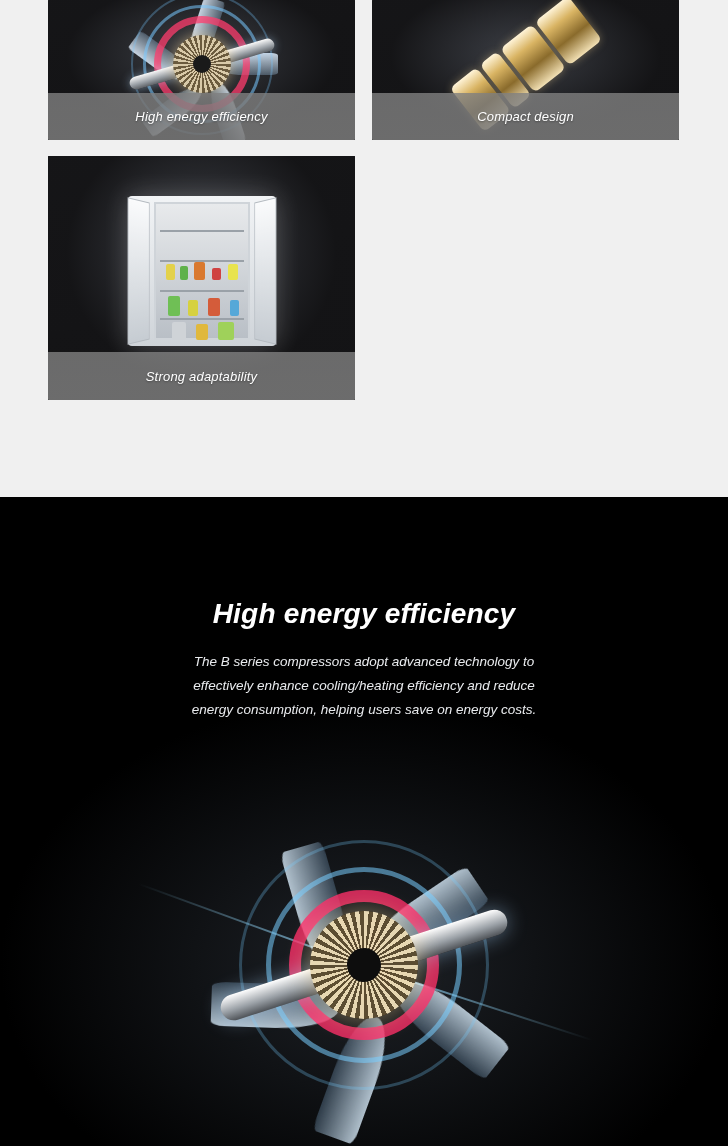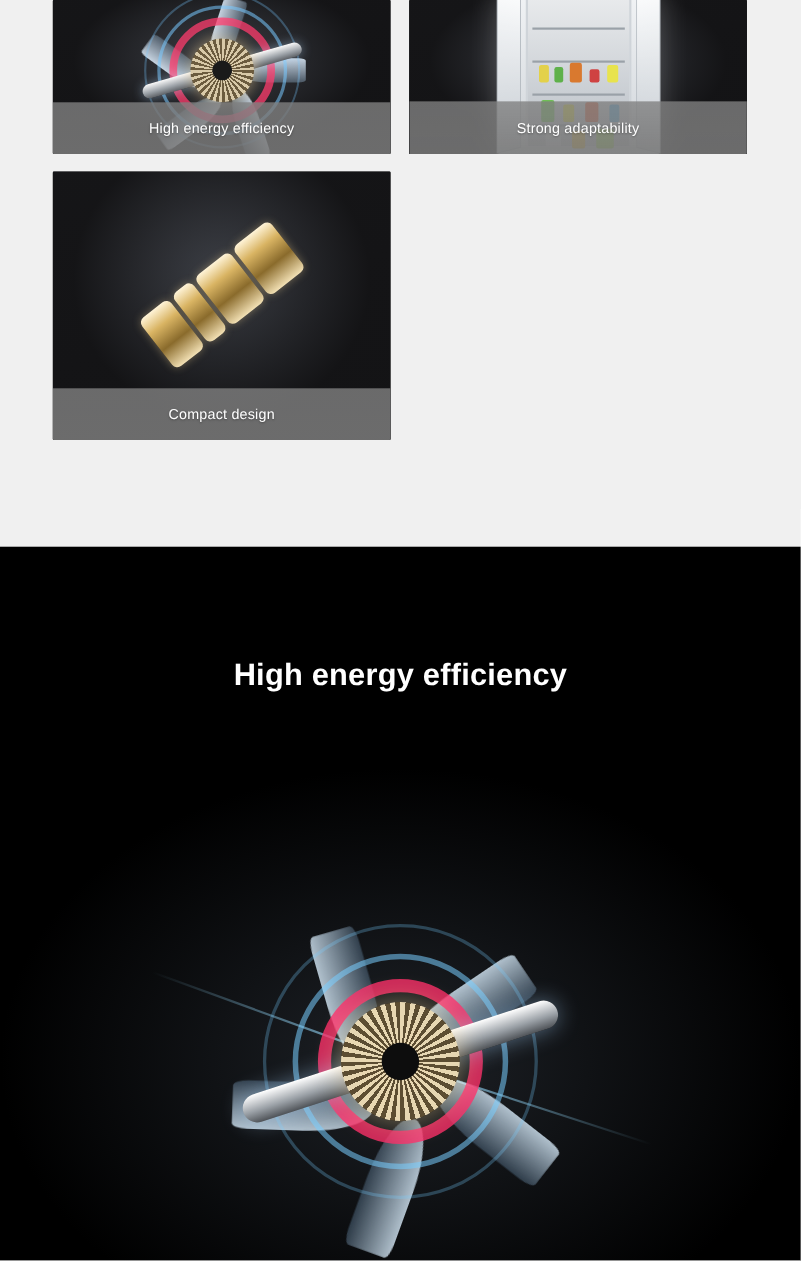--- a/index.html
+++ b/index.html
@@ -3,21 +3,21 @@
 <meta charset="utf-8">
 <style>
   * { box-sizing: border-box; margin: 0; padding: 0; }
   html, body {
     width: 728px;
     height: 1146px;
     background: #ffffff;
     font-family: "Liberation Sans", sans-serif;
     overflow: hidden;
   }
-  .page { position: relative; width: 728px; height: 986px; background: #fff; }
+  .page { position: relative; width: 728px; height: 986px; background: #fff; font-style: italic; }
 
   
   .grid-section {
     position: relative;
     width: 728px;
     height: 497px;
     background: #f0f0f0;
     padding: 0 48px;
   }
   .grid {
@@ -239,20 +239,32 @@
             <div class="blade" style="transform:rotate(216deg) translate(10px,-11px)"></div>
             <div class="blade" style="transform:rotate(288deg) translate(10px,-11px)"></div>
             <div class="ring r3"></div>
             <div class="ring r2"></div>
             <div class="ring r1"></div>
             <div class="shaft"></div>
             <div class="hub"></div>
           </div>
         </div>
         <div class="caption">High energy efficiency</div>
+      </div>
+
+      <div class="card card-2">
+        <div class="art">
+          <div class="coupling">
+            <div class="seg s1"></div>
+            <div class="seg s2"></div>
+            <div class="seg s3"></div>
+            <div class="seg s4"></div>
+          </div>
+        </div>
+        <div class="caption">Compact design</div>
       </div>
 
       <div class="card card-3">
         <div class="art">
           <div class="fridge">
             <div class="door l"></div>
             <div class="door r"></div>
             <div class="inner">
               <div class="shelf" style="top:26px"></div>
               <div class="shelf" style="top:56px"></div>
@@ -269,38 +281,27 @@
               <div class="food" style="left:74px;top:96px;width:9px;height:16px;background:#56a8d8"></div>
               <div class="food" style="left:16px;top:118px;width:14px;height:18px;background:#cfd3d7"></div>
               <div class="food" style="left:40px;top:120px;width:12px;height:16px;background:#e0b83c"></div>
               <div class="food" style="left:62px;top:118px;width:16px;height:18px;background:#9fd15a"></div>
             </div>
           </div>
         </div>
         <div class="caption">Strong adaptability</div>
       </div>
 
-      <div class="card card-2">
-        <div class="art">
-          <div class="coupling">
-            <div class="seg s1"></div>
-            <div class="seg s2"></div>
-            <div class="seg s3"></div>
-            <div class="seg s4"></div>
-          </div>
-        </div>
-        <div class="caption">Compact design</div>
-      </div>
-
 
     </div>
   </section>
 
   <section class="hero">
     <h2 class="hero-title">High energy efficiency</h2>
+    <p class="hero-text">The B series compressors adopt advanced technology to effectively enhance cooling/heating efficiency and reduce energy consumption, helping users save on energy costs.</p>
 
     <div class="hero-art">
       <div class="glow-streak" style="transform:rotate(18deg)"></div>
       <div class="glow-streak" style="transform:rotate(-160deg)"></div>
       <div class="bl" style="transform:rotate(-34deg) translate(24px,-22px)"></div>
       <div class="bl" style="transform:rotate(38deg) translate(24px,-22px)"></div>
       <div class="bl" style="transform:rotate(110deg) translate(24px,-22px)"></div>
       <div class="bl" style="transform:rotate(182deg) translate(24px,-22px)"></div>
       <div class="bl" style="transform:rotate(254deg) translate(24px,-22px)"></div>
       <div class="ring hr3"></div>

